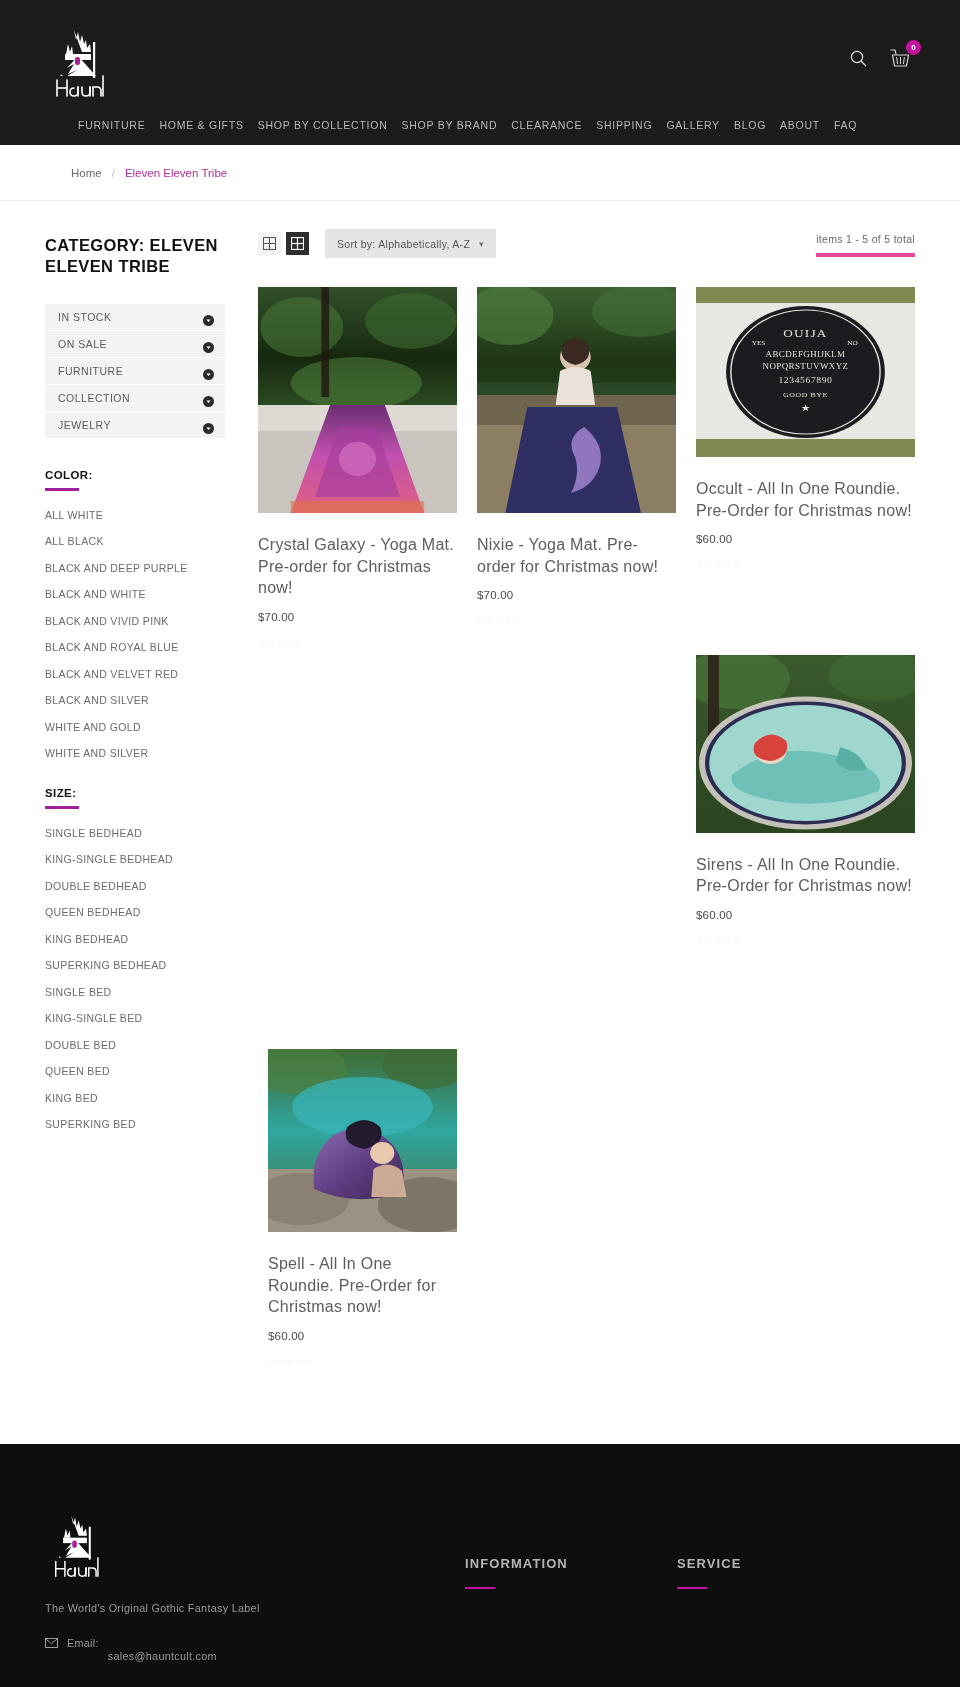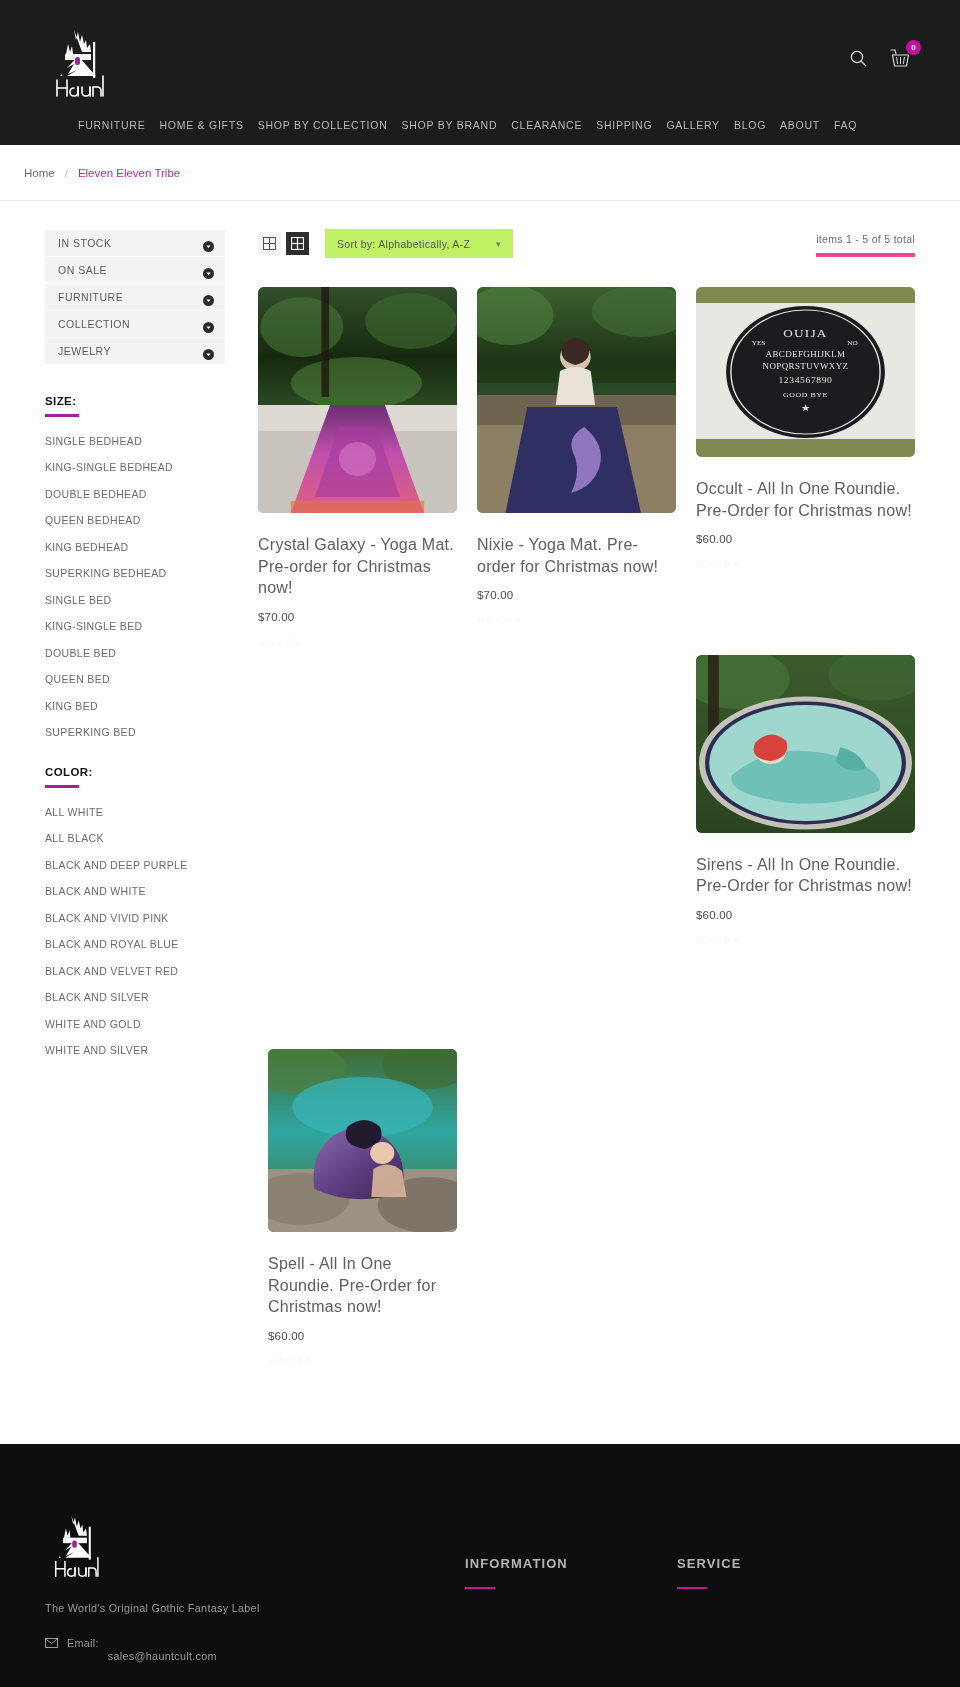--- a/index.html
+++ b/index.html
@@ -57,21 +57,21 @@
   .mainnav a {
     color:#b9b9b9; font-size:10.5px; letter-spacing:.75px;
     text-decoration:none; padding:0 7px; white-space:nowrap;
     cursor:pointer; font-weight:400;
   }
   .mainnav a:first-child { padding-left:0; }
 
   
   .breadcrumb-bar {
     border-bottom:1px solid #ececec; height:56px;
-    display:flex; align-items:center; padding-left:24px;
+    display:flex; align-items:center; padding-left:71px;
   }
   .breadcrumb { font-size:11.5px; color:#6b6b6b; display:flex; align-items:center; gap:10px; }
   .breadcrumb a { color:#6b6b6b; text-decoration:none; cursor:pointer; }
   .breadcrumb .sep { color:#c0c0c0; }
   .breadcrumb .current { color:#b0309a; }
 
   
   .content { display:flex; padding:0 45px; padding-top:28px; }
 
   
@@ -107,42 +107,41 @@
   
   .main { flex:1; min-width:0; padding-left:13px; }
   .toolbar { display:flex; align-items:flex-start; justify-content:space-between; height:50px; }
   .toolbar-left { display:flex; align-items:center; gap:5px; }
   .view-btn {
     width:23px; height:23px; display:flex; align-items:center; justify-content:center;
     cursor:pointer; background:#f3f3f3;
   }
   .view-btn.active { background:#2e2e2e; }
   .sort-select {
-    margin-left:11px; background:#bef264; height:29px;
+    margin-left:11px; background:#e5e5e5; height:29px;
     display:flex; align-items:center; padding:0 12px;
     font-size:10.5px; color:#555; letter-spacing:.3px;
-    cursor:pointer; gap:26px; min-width:148px;
+    cursor:pointer; gap:9px; min-width:148px;
   }
   .chev { font-size:9px; color:#777; }
   .items-count {
     font-size:10.5px; color:#6b6b6b; letter-spacing:.3px;
     border-bottom:4px solid #ec4899; padding-bottom:8px;
     margin-top:4px;
   }
 
   .grid {
     display:flex; flex-wrap:wrap;
     margin-top:8px;
   }
   .card { width:33.333%; padding-right:20px; margin-bottom:34px; }
   .card-img {
     width:100%; height:226px; overflow:hidden;
     position:relative; background:#14b8a6; cursor:pointer;
     display:block;
-    border-radius:6px;
   }
   .card-img svg, .card-img .ph { display:block; width:100%; height:100%; }
   .card-title {
     font-size:16px; color:#5d5d5d; line-height:1.35;
     margin-top:21px; letter-spacing:.25px; cursor:pointer;
     text-decoration:none; display:block;
   }
   .card-price { font-size:11.5px; color:#4a4a4a; margin-top:12px; letter-spacing:.2px; }
   .stars { margin-top:14px; font-size:9px; color:#ededed; letter-spacing:1px; }
 
@@ -245,20 +244,21 @@
     <div class="breadcrumb">
       <a href="#">Home</a>
       <span class="sep">/</span>
       <span class="current">Eleven Eleven Tribe</span>
     </div>
   </div>
 
   <div class="content">
 
     <aside class="sidebar">
+      <h1 class="cat-title">CATEGORY: ELEVEN ELEVEN TRIBE</h1>
 
       <div class="filter-accordion">
         <div class="acc-item">
           <span class="acc-label">IN STOCK</span>
           <span class="acc-icon">
             <svg width="11" height="11" viewBox="0 0 11 11">
                 <circle cx="5.5" cy="5.5" r="5.5" fill="#2b2b2b"></circle>
                 <path d="M3.4 4.6 L5.5 7 L7.6 4.6 Z" fill="#fff"></path>
               </svg>
           </span>
@@ -292,55 +292,55 @@
         </div>
         <div class="acc-item">
           <span class="acc-label">JEWELRY</span>
           <span class="acc-icon">
             <svg width="11" height="11" viewBox="0 0 11 11">
                 <circle cx="5.5" cy="5.5" r="5.5" fill="#2b2b2b"></circle>
                 <path d="M3.4 4.6 L5.5 7 L7.6 4.6 Z" fill="#fff"></path>
               </svg>
           </span>
         </div>
+      </div>
+
+      <div class="facet">
+        <div class="facet-title">COLOR:</div>
+        <div class="facet-rule"></div>
+        <ul class="facet-list">
+          <li><a href="#">ALL WHITE</a></li>
+          <li><a href="#">ALL BLACK</a></li>
+          <li><a href="#">BLACK AND DEEP PURPLE</a></li>
+          <li><a href="#">BLACK AND WHITE</a></li>
+          <li><a href="#">BLACK AND VIVID PINK</a></li>
+          <li><a href="#">BLACK AND ROYAL BLUE</a></li>
+          <li><a href="#">BLACK AND VELVET RED</a></li>
+          <li><a href="#">BLACK AND SILVER</a></li>
+          <li><a href="#">WHITE AND GOLD</a></li>
+          <li><a href="#">WHITE AND SILVER</a></li>
+        </ul>
       </div>
 
       <div class="facet">
         <div class="facet-title">SIZE:</div>
         <div class="facet-rule"></div>
         <ul class="facet-list">
           <li><a href="#">SINGLE BEDHEAD</a></li>
           <li><a href="#">KING-SINGLE BEDHEAD</a></li>
           <li><a href="#">DOUBLE BEDHEAD</a></li>
           <li><a href="#">QUEEN BEDHEAD</a></li>
           <li><a href="#">KING BEDHEAD</a></li>
           <li><a href="#">SUPERKING BEDHEAD</a></li>
           <li><a href="#">SINGLE BED</a></li>
           <li><a href="#">KING-SINGLE BED</a></li>
           <li><a href="#">DOUBLE BED</a></li>
           <li><a href="#">QUEEN BED</a></li>
           <li><a href="#">KING BED</a></li>
           <li><a href="#">SUPERKING BED</a></li>
-        </ul>
-      </div>
-
-      <div class="facet">
-        <div class="facet-title">COLOR:</div>
-        <div class="facet-rule"></div>
-        <ul class="facet-list">
-          <li><a href="#">ALL WHITE</a></li>
-          <li><a href="#">ALL BLACK</a></li>
-          <li><a href="#">BLACK AND DEEP PURPLE</a></li>
-          <li><a href="#">BLACK AND WHITE</a></li>
-          <li><a href="#">BLACK AND VIVID PINK</a></li>
-          <li><a href="#">BLACK AND ROYAL BLUE</a></li>
-          <li><a href="#">BLACK AND VELVET RED</a></li>
-          <li><a href="#">BLACK AND SILVER</a></li>
-          <li><a href="#">WHITE AND GOLD</a></li>
-          <li><a href="#">WHITE AND SILVER</a></li>
         </ul>
       </div>
     </aside>
 
     <main class="main">
 
       <div class="toolbar">
         <div class="toolbar-left">
           <div class="view-btn">
             <svg width="13" height="13" viewBox="0 0 13 13">

